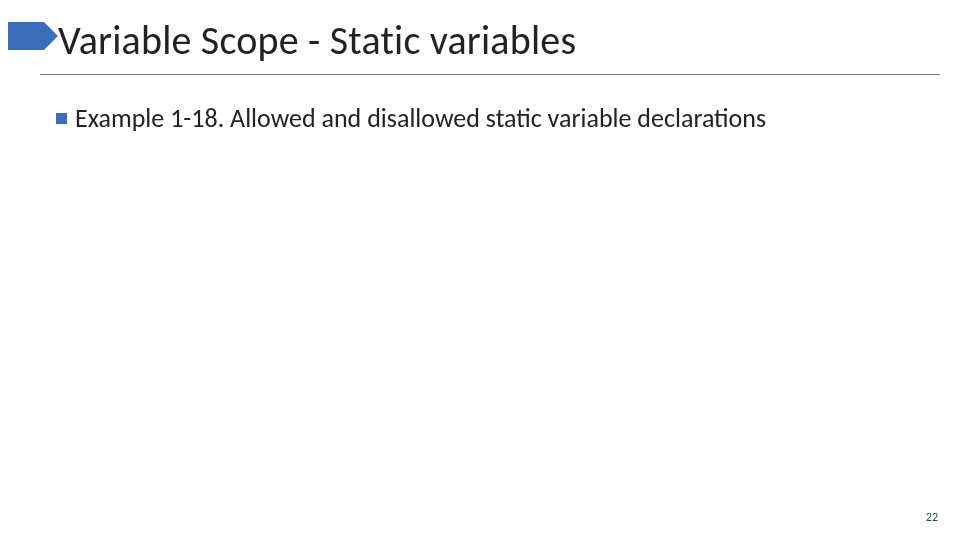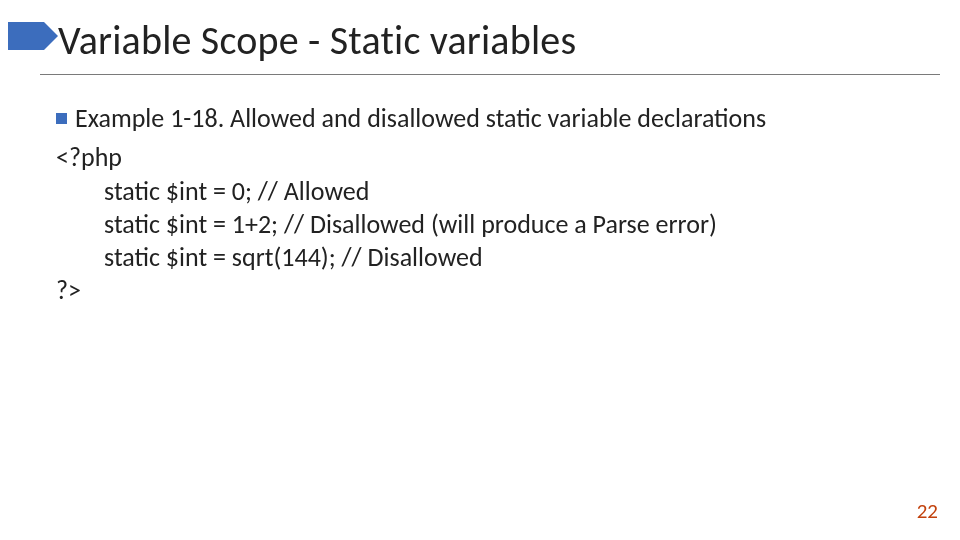--- a/index.html
+++ b/index.html
@@ -7,39 +7,32 @@
   .slide { position: relative; width: 960px; height: 540px; }
   .accent-bar { position: absolute; left: 8px; top: 22px; width: 36px; height: 28px; background: #3c6dbd; }
   .accent-tri { position: absolute; left: 44px; top: 22px; width: 0; height: 0; border-top: 14px solid transparent; border-bottom: 14px solid transparent; border-left: 14px solid #3c6dbd; }
   .title { position: absolute; left: 58px; top: 16px; font-size: 40px; font-weight: 400; color: #222; letter-spacing: 0.2px; }
   .rule { position: absolute; left: 40px; right: 20px; top: 74px; border-top: 1px solid #7a7a7a; }
   .body { position: absolute; left: 56px; top: 102px; right: 40px; font-size: 26px; line-height: 1.28; color: #222; }
   .bullet-row { display: flex; align-items: flex-start; }
   .bullet-sq { display: inline-block; width: 11px; height: 11px; background: #3c6dbd; margin-top: 11px; margin-right: 8px; flex: 0 0 auto; }
   .code { margin-top: 6px; font-size: 26px; line-height: 1.28; }
   .code .indent { padding-left: 48px; }
-  .pagenum { position: absolute; right: 22px; bottom: 16px; font-size: 21px; color: #c2410c; }
+  .pagenum { position: absolute; right: 22px; bottom: 16px; font-size: 12px; color: #14532d; }
 </style>
 </head>
 <body>
 
 <div class="slide">
   <div class="accent-bar"></div>
   <div class="accent-tri"></div>
   <div class="title">Variable Scope - Static variables</div>
   <div class="rule"></div>
 
   <div class="body">
     <div class="bullet-row">
       <span class="bullet-sq"></span>
       <span>Example 1-18. Allowed and disallowed static variable declarations</span>
     </div>
-    <div class="code">
-      <div>&lt;?php</div>
-      <div class="indent">static $int = 0; // Allowed</div>
-      <div class="indent">static $int = 1+2; // Disallowed (will produce a Parse error)</div>
-      <div class="indent">static $int = sqrt(144); // Disallowed</div>
-      <div>?&gt;</div>
-    </div>
   </div>
 
   <div class="pagenum">22</div>
 </div>
 
 </body></html>

